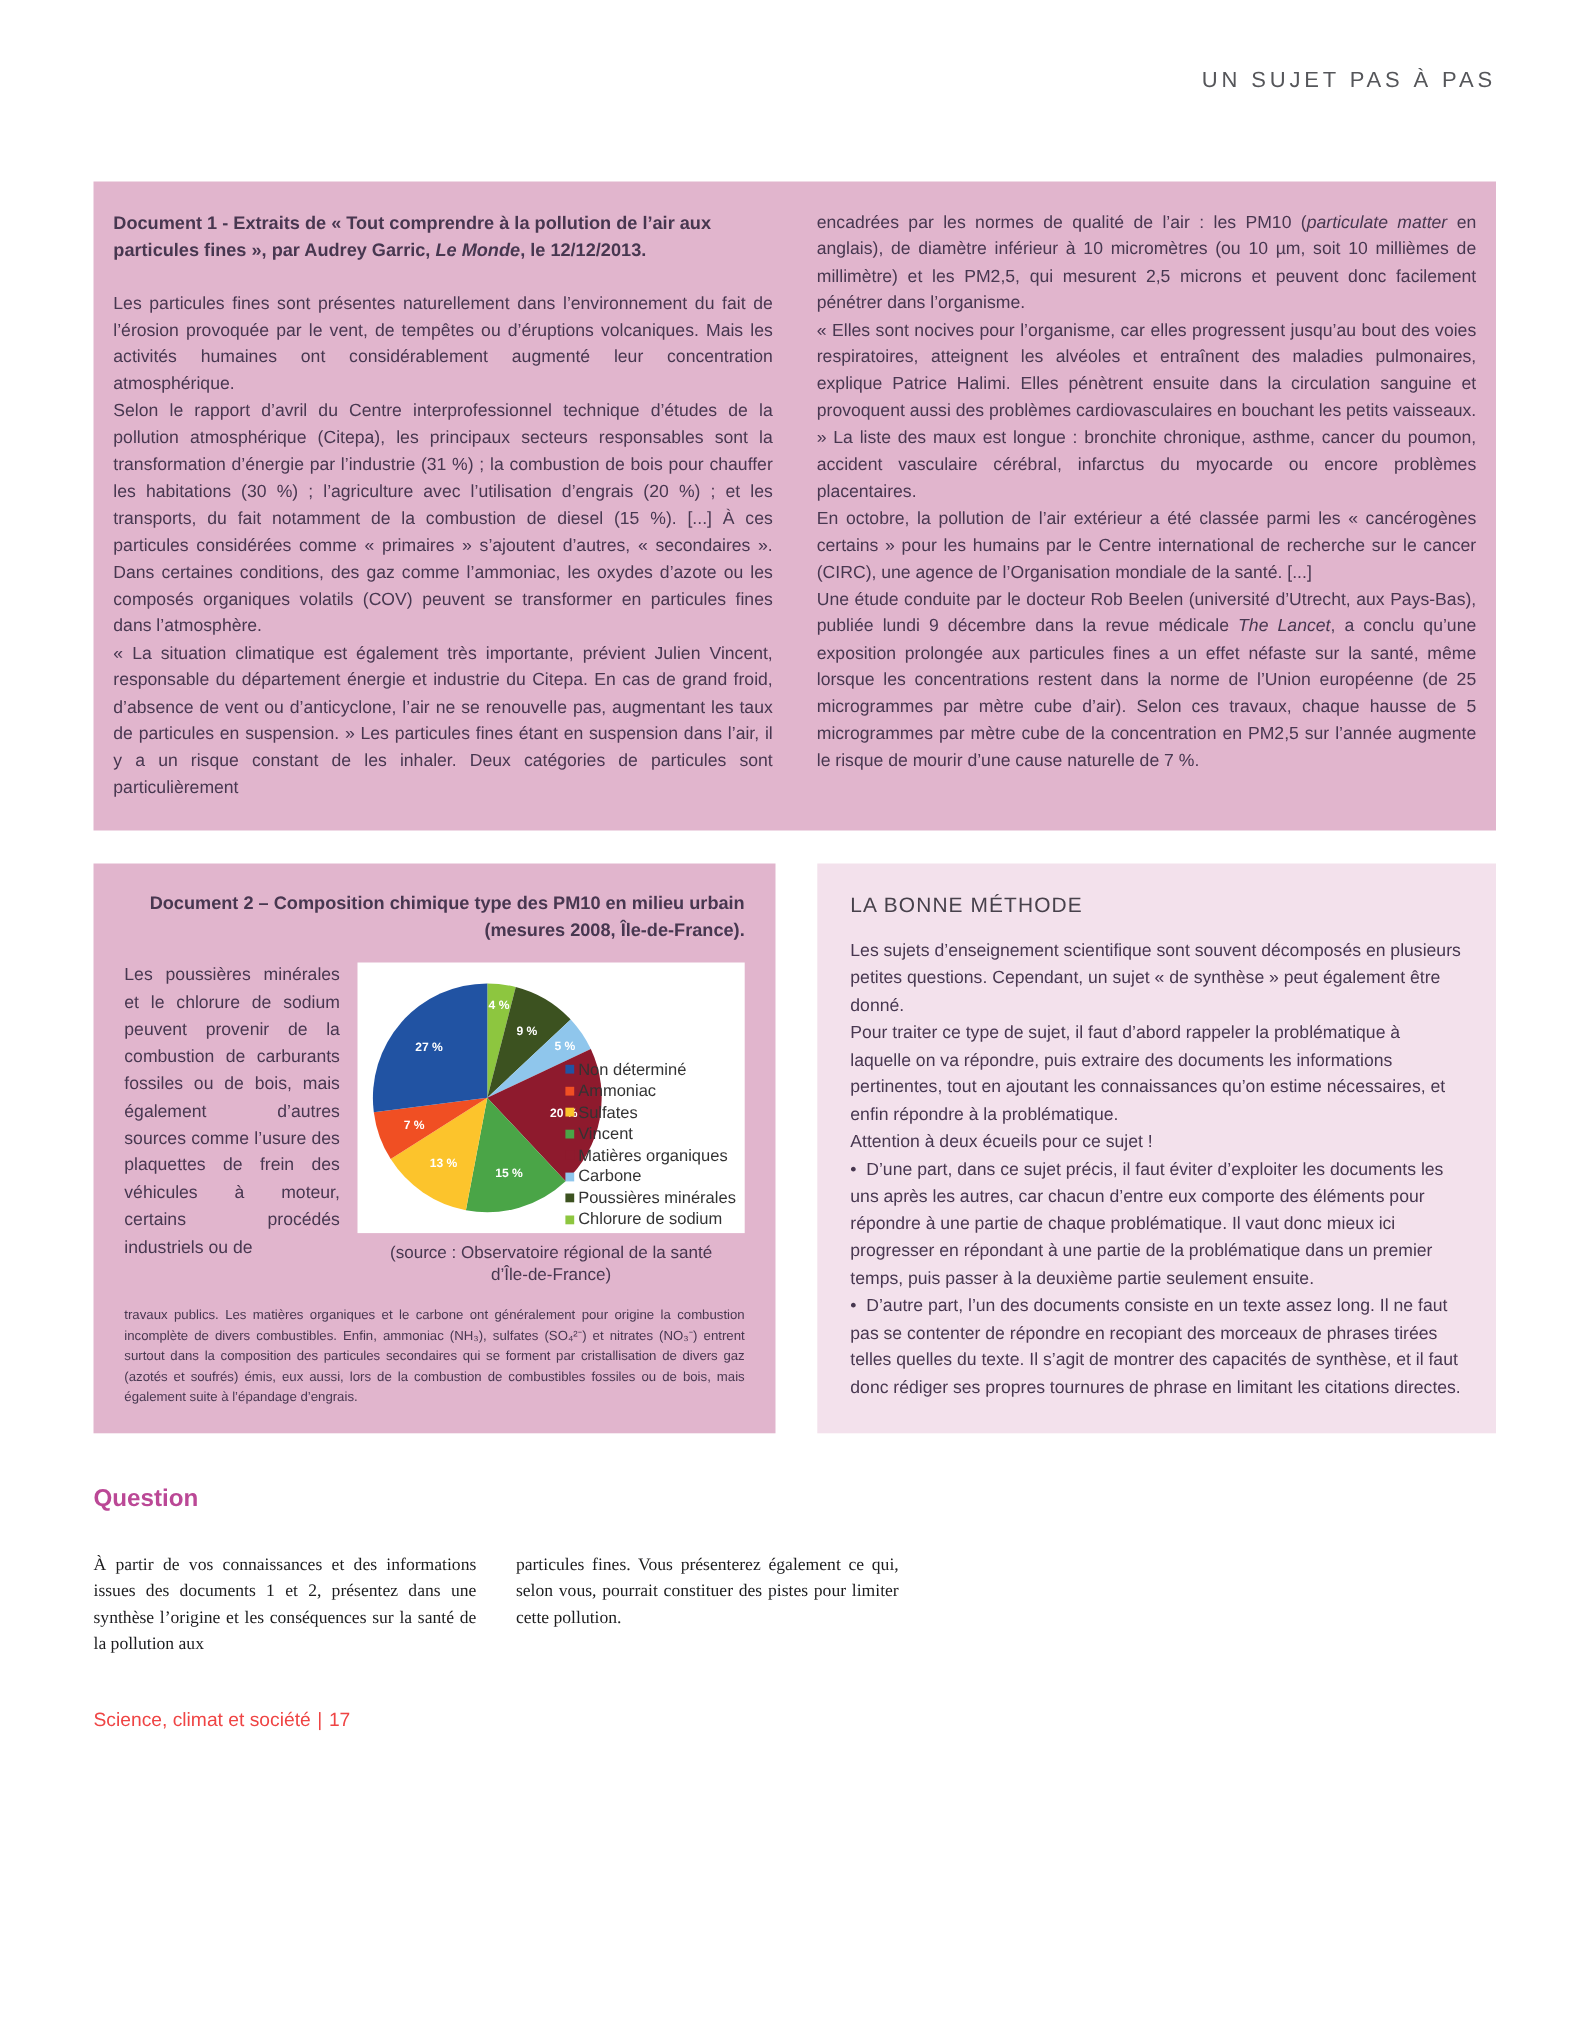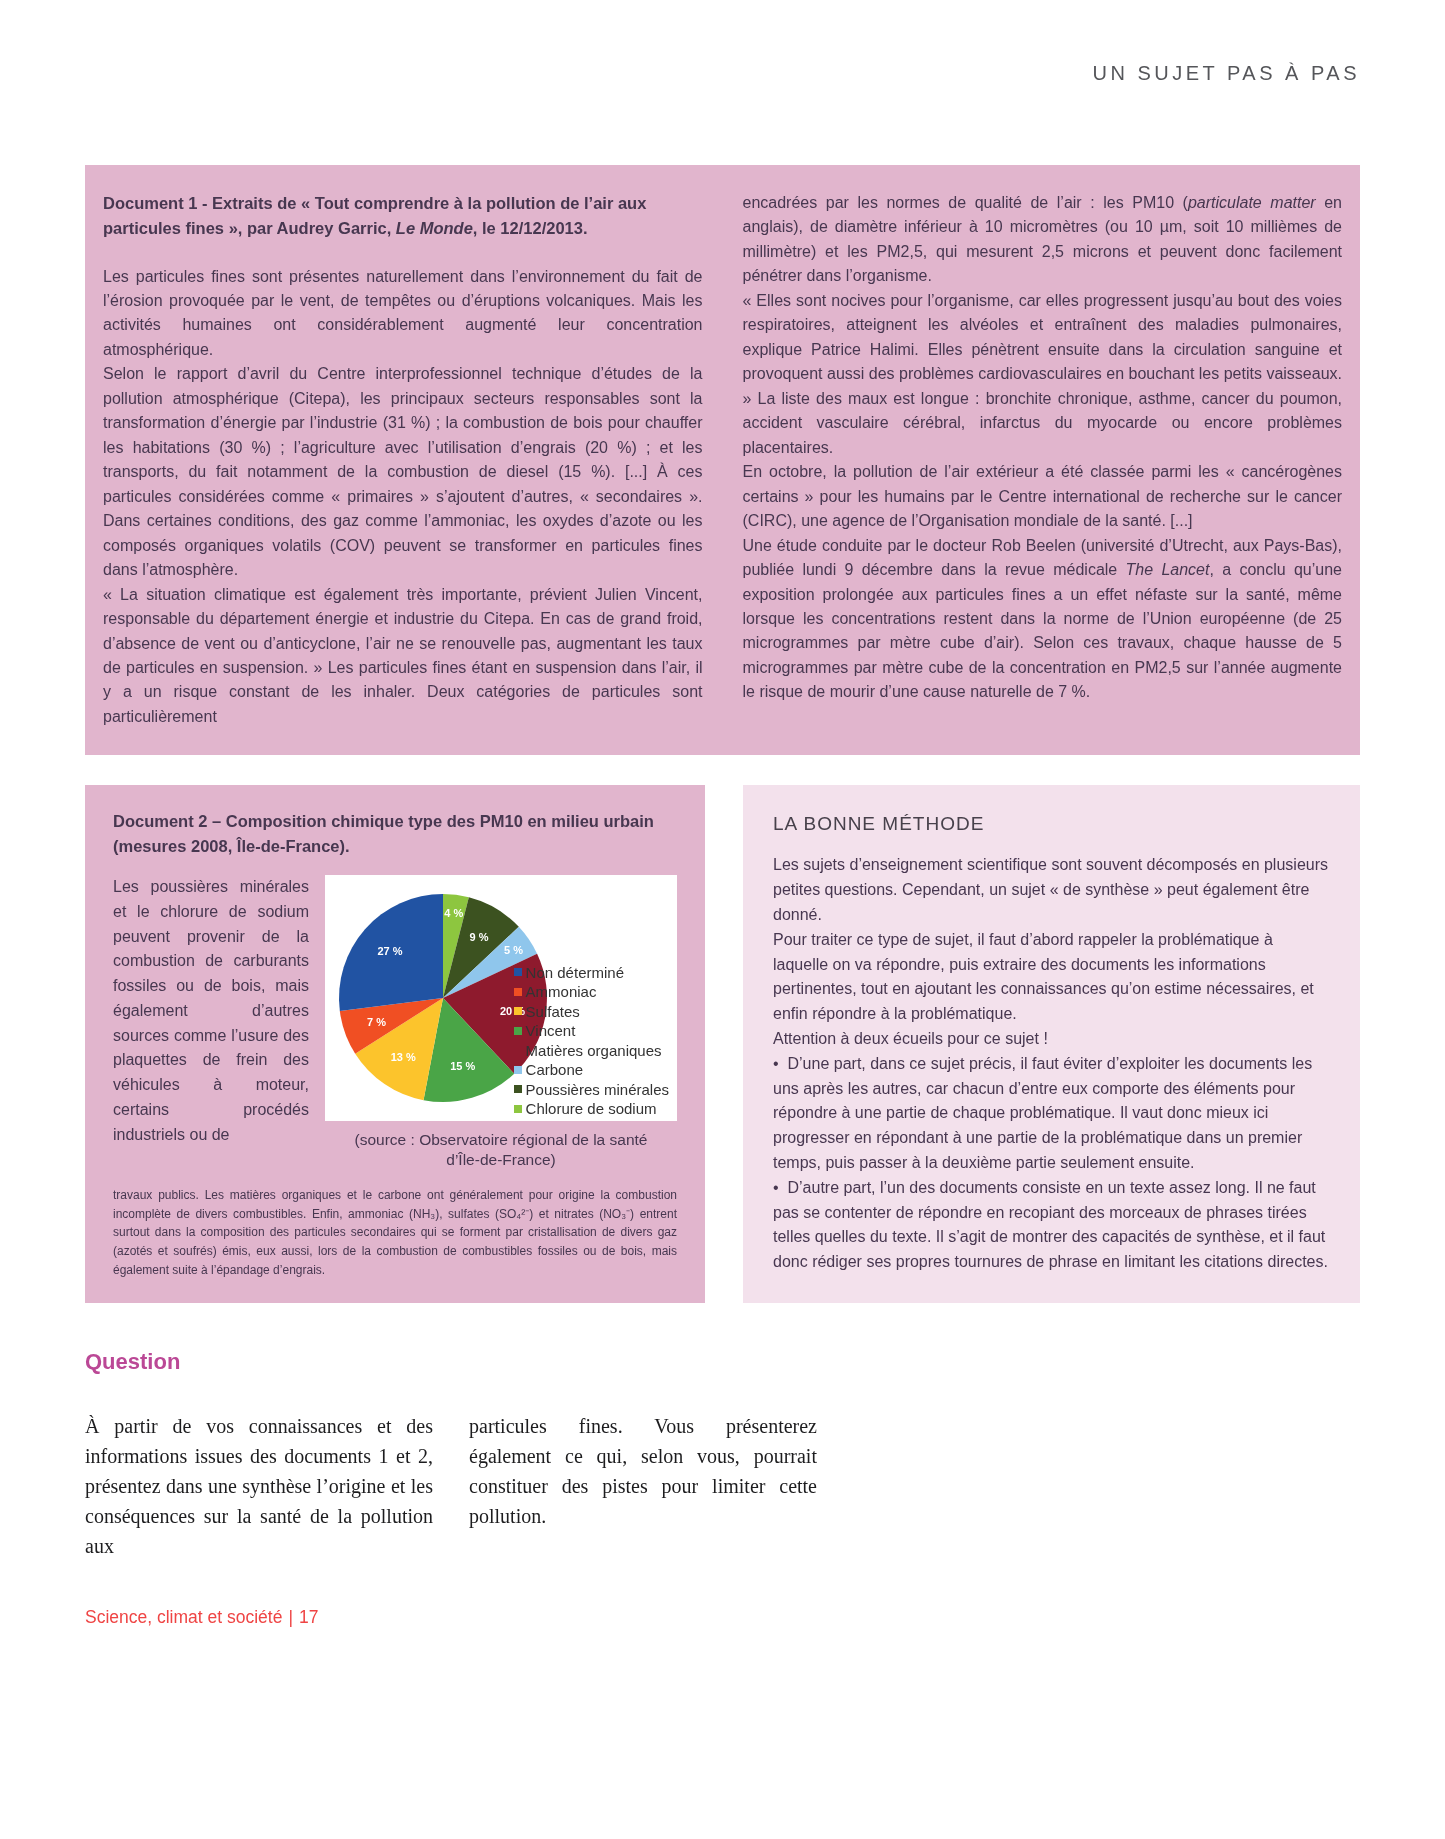--- a/index.html
+++ b/index.html
@@ -19,38 +19,38 @@
   .doc1{margin-top:80px;padding:26px 18px;}
   .doc-heading{font-weight:700;font-size:16.5px;line-height:1.5;margin:0 0 24px 0;text-align:left;}
   .doc-heading p{margin:0;}
   .doc1-cols{display:flex;gap:40px;}
   .doc-col{flex:1;min-width:0;text-align:justify;font-size:16px;line-height:1.53;}
   .doc-col p{margin:0;}
   em{font-style:italic;}
   
   .row2{margin-top:30px;display:flex;gap:38px;align-items:stretch;}
   .doc2{width:620px;padding:24px 28px;}
-  .doc2 .doc-heading{margin-bottom:16px;}
+  .doc2 .doc-heading{margin-bottom:16px;text-align:right;}
   .doc2-row{display:flex;gap:16px;}
   .doc2-intro{width:198px;text-align:justify;font-size:16px;line-height:1.55;}
   .doc2-intro p{margin:0;}
   .chart-col{flex:1;display:flex;flex-direction:column;align-items:center;}
   .chart-panel{background:#ffffff;width:352px;height:246px;}
   .chart-source{margin-top:9px;font-size:15.5px;text-align:center;line-height:1.3;max-width:320px;}
   .doc2-cont{margin-top:16px;text-align:justify;font-size:12px;line-height:1.55;}
   .doc2-cont p{margin:0;}
   .method{flex:1;background:#f3e1ec;padding:28px 30px;box-sizing:border-box;}
   .method-title{font-size:19px;letter-spacing:1px;color:#47414b;margin:0 0 18px 0;font-weight:500;}
   .method-body{font-size:16px;line-height:1.55;text-align:left;}
   .method-body p{margin:0;}
   .method-body p.bullet::before{content:"•\00a0\00a0";}
   
   .question{margin-top:46px;}
   .question-heading{color:#bb4896;font-size:22px;margin:0 0 36px 0;font-weight:700;}
-  .question-cols{display:flex;gap:36px;font-family:"Liberation Serif",serif;font-size:20px;line-height:1.5;color:#1d1d1f;}
+  .question-cols{display:flex;gap:36px;font-family:"Liberation Serif",serif;font-size:16px;line-height:1.5;color:#1d1d1f;}
   .qcol{width:348px;text-align:justify;}
   .qcol p{margin:0;}
   
   .footer{margin-top:46px;text-align:left;color:#ef4444;font-size:17.5px;}
   .footer .sep{padding:0 6px;}
   
   .legend-item{display:flex;align-items:center;gap:4px;margin-bottom:4.5px;font-size:15px;line-height:1;color:#333;}
   .legend-swatch{width:8px;height:8px;display:inline-block;flex:0 0 auto;}
   .chart-wrap{position:relative;width:352px;height:246px;}
   .legend{position:absolute;right:8px;top:90px;}

